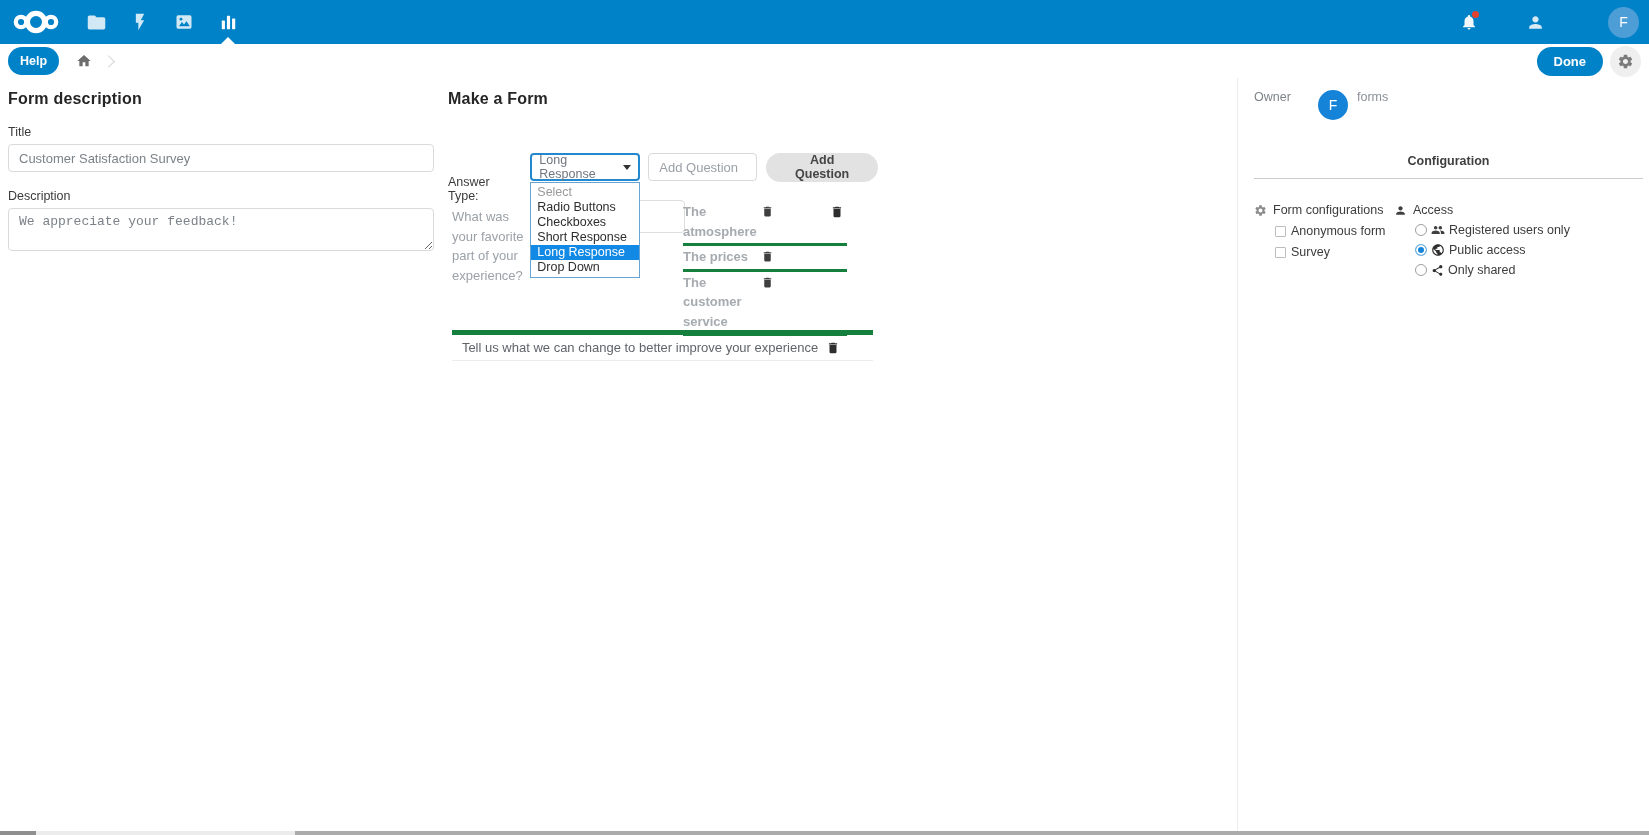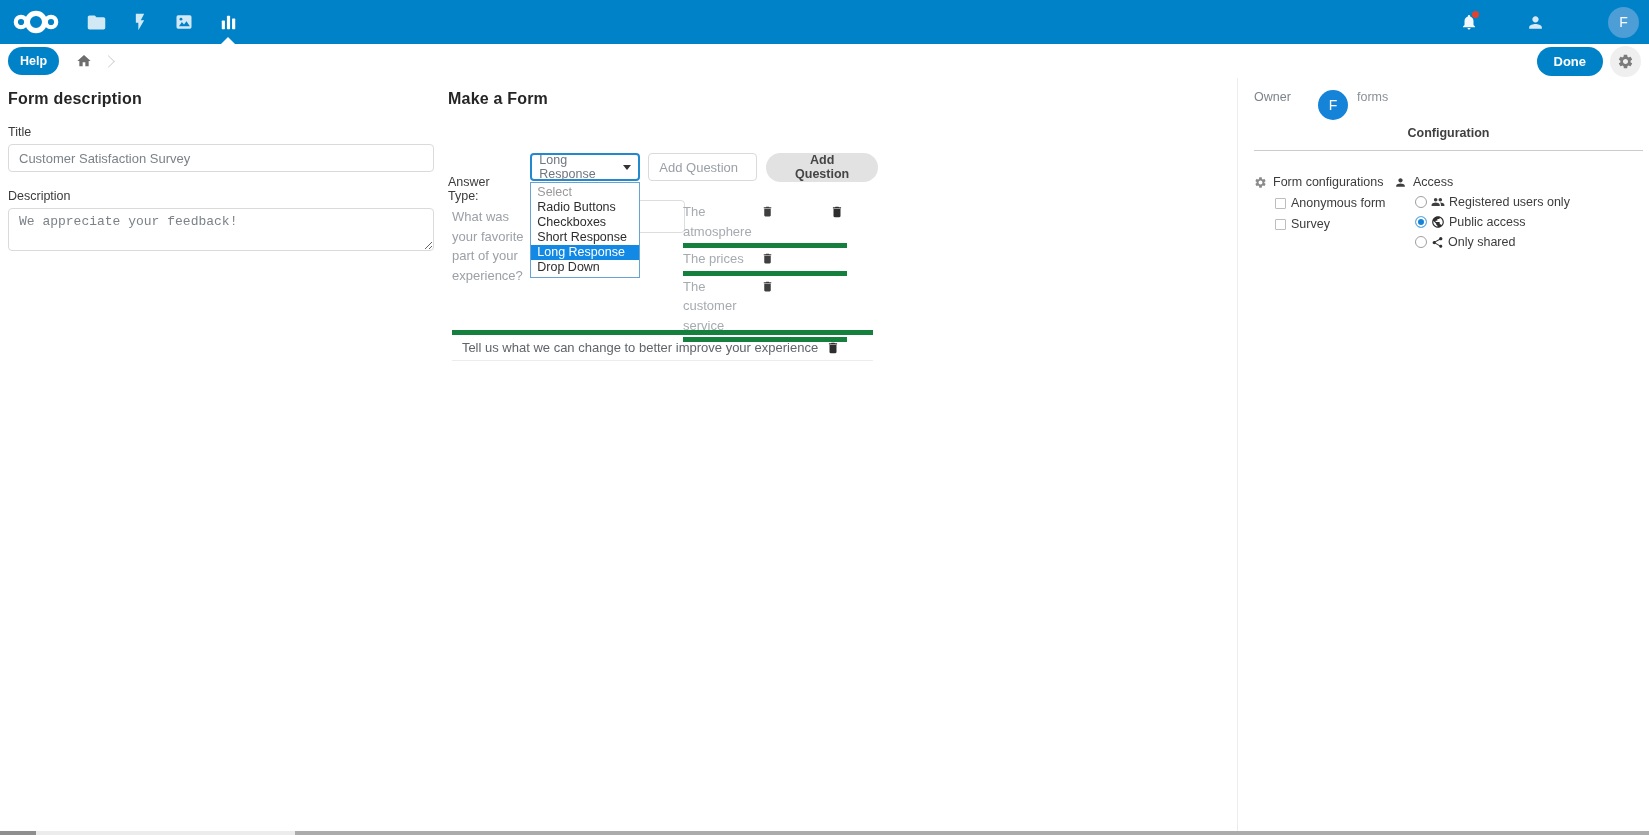--- a/index.html
+++ b/index.html
@@ -65,37 +65,37 @@
               z-index:30; padding:2px 0; }
   .dd-item { height:15px; line-height:15px; font-size:12.5px; padding:0 6px; color:#2d2d2d; white-space:nowrap; cursor:pointer; }
   .dd-item.muted { color:#9a9a9a; }
   .dd-item.selected { background:#1389e6; color:#fff; }
 
   .question1 { position:relative; height:124px; margin-top:-4px; }
   .q-text { position:absolute; left:4px; top:8px; width:80px; font-size:13px; line-height:19.5px; color:#9ba1a7; }
   .opt-new-input { position:absolute; left:152px; top:1px; width:85px; height:33px; border:1px solid #ddd;
                    border-radius:4px; background:#fff; font-family:inherit; font-size:13px; padding:0 8px; outline:none; }
   .options { position:absolute; left:235px; top:2px; width:164px; }
-  .opt-row { display:flex; align-items:flex-start; border-bottom:5px solid #15803d; padding:1px 0 2px; }
+  .opt-row { display:flex; align-items:flex-start; border-bottom:3px solid #15803d; padding:1px 0 2px;font-weight:bold; }
   .opt-text { width:78px; font-size:13px; line-height:19.5px; color:#a6abb0; }
   .trash { cursor:pointer; display:flex; flex:0 0 auto; }
   .opt-row .trash { margin-top:3px; }
   .q-del { position:absolute; left:382px; top:6px; }
 
   .question2 { margin:7px 0 0 4px; width:421px; border-top:5px solid #15803d; border-bottom:1px solid #ececec;
                display:flex; align-items:center; padding:5px 33px 5px 2px;text-align:center; }
   .q2-text { flex:1; font-size:13px; color:#60656a; }
 
   
   .owner-row { display:flex; align-items:flex-start; height:32px; }
   .owner-label { width:64px; font-size:12.5px; color:#7e848a; }
   .owner-avatar { width:30px; height:30px; border-radius:50%; background:#1583d8; color:#fff; font-size:14px;
                   display:flex; align-items:center; justify-content:center; }
   .owner-name { margin-left:9px; font-size:12.5px; color:#8b9198; }
-  .config-heading { margin-top:4px; text-align:center; font-size:12.5px; font-weight:bold; color:#3f3f3f; }
+  .config-heading { margin-top:32px; text-align:center; font-size:12.5px; font-weight:bold; color:#3f3f3f; }
   .config-rule { margin-top:10px; border:none; border-top:1px solid #cccccc; }
   .config-cols { display:flex; margin-top:24px; }
   .cfg-col1 { width:140px; }
   .group-head { display:flex; align-items:center; font-size:12.5px; color:#3c3c3c; }
   .group-head svg { margin-right:6px; }
   .check-row { display:flex; align-items:center; margin:7px 0 0 21px; font-size:12.5px; color:#3c3c3c; cursor:pointer; }
   .checkbox { width:11px; height:11px; border:1px solid #bdbdbd; border-radius:1px; background:#fff; margin-right:5px; flex:0 0 auto; }
   .radio-row { display:flex; align-items:center; margin:6px 0 0 21px; font-size:12.5px; color:#3c3c3c; cursor:pointer; }
   .radio { width:12px; height:12px; border:1px solid #9f9f9f; border-radius:50%; background:#fff; margin-right:4px; flex:0 0 auto; }
   .radio.checked { border:1px solid #6cb1e2; background:#1584d8; box-shadow:inset 0 0 0 2px #fff; }

